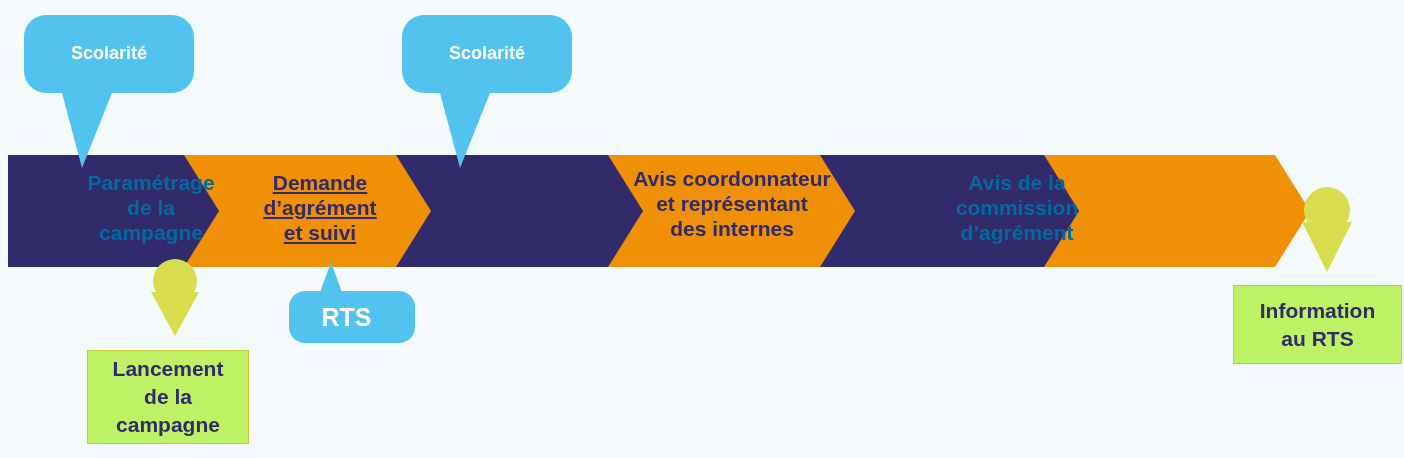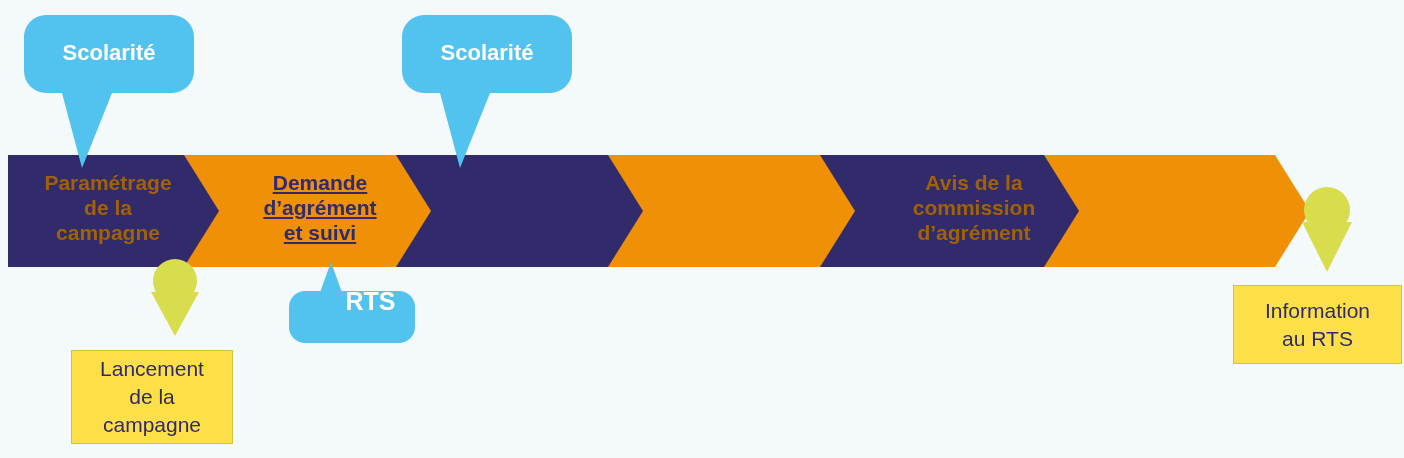--- a/index.html
+++ b/index.html
@@ -29,43 +29,43 @@
   
   .step-label {
     position: absolute;
     text-align: center;
     font-weight: bold;
     font-size: 21px;
     line-height: 25px;
     white-space: pre-line;
     pointer-events: none;
   }
-  .step-label.on-dark { color: #a16207; }
+  .step-label.on-dark { color: #0369a1; margin-left: 43px; }
   .step-label.on-light { color: #312a6b; }
   .callout-text {
     position: absolute;
     width: 100%;
     text-align: center;
     color: #ffffff;
     font-weight: bold;
-    font-size: 22px;
+    font-size: 18px;
     line-height: 30px;
   }
   .callout-text.small {
     font-size: 25px;
   }
 
   
   .note-box {
     position: absolute;
-    background: #fde047;
+    background: #bef264;
     border: 1px solid #c4ca3c;
     box-sizing: border-box;
     color: #312a6b;
-    font-weight: normal;
+    font-weight: bold;
     font-size: 21px;
     line-height: 28px;
     text-align: center;
     display: flex;
     align-items: center;
     justify-content: center;
     white-space: pre-line;
   }
 </style>
 </head>
@@ -115,32 +115,35 @@
 
   <div class="step-label on-dark" style="left:8px; top:170px; width:200px;">Paramétrage
 de la
 campagne</div>
 
   <div class="step-label on-light" style="left:224px; top:170px; width:192px;text-decoration:underline;">Demande
 d’agrément
 et suivi</div>
 
 
+  <div class="step-label on-light" style="left:600px; top:166px; width:264px;">Avis coordonnateur
+et représentant
+des internes</div>
 
   <div class="step-label on-dark" style="left:860px; top:170px; width:228px;">Avis de la
 commission
 d’agrément</div>
 
 
   <div class="callout-text" style="left:24px; top:38px; width:170px;">Scolarité</div>
 
   <div class="callout-text" style="left:402px; top:38px; width:170px;">Scolarité</div>
 
-  <div class="callout-text small" style="left:289px; top:286px; width:115px;margin-left:24px;">RTS</div>
+  <div class="callout-text small" style="left:289px; top:302px; width:115px;">RTS</div>
 
-  <div class="note-box" style="left:71px; top:350px; width:162px; height:94px;">Lancement
+  <div class="note-box" style="left:87px; top:350px; width:162px; height:94px;">Lancement
 de la
 campagne</div>
 
   <div class="note-box" style="left:1233px; top:285px; width:169px; height:79px;">Information
 au RTS</div>
 
 </div>
 
 </body></html>

